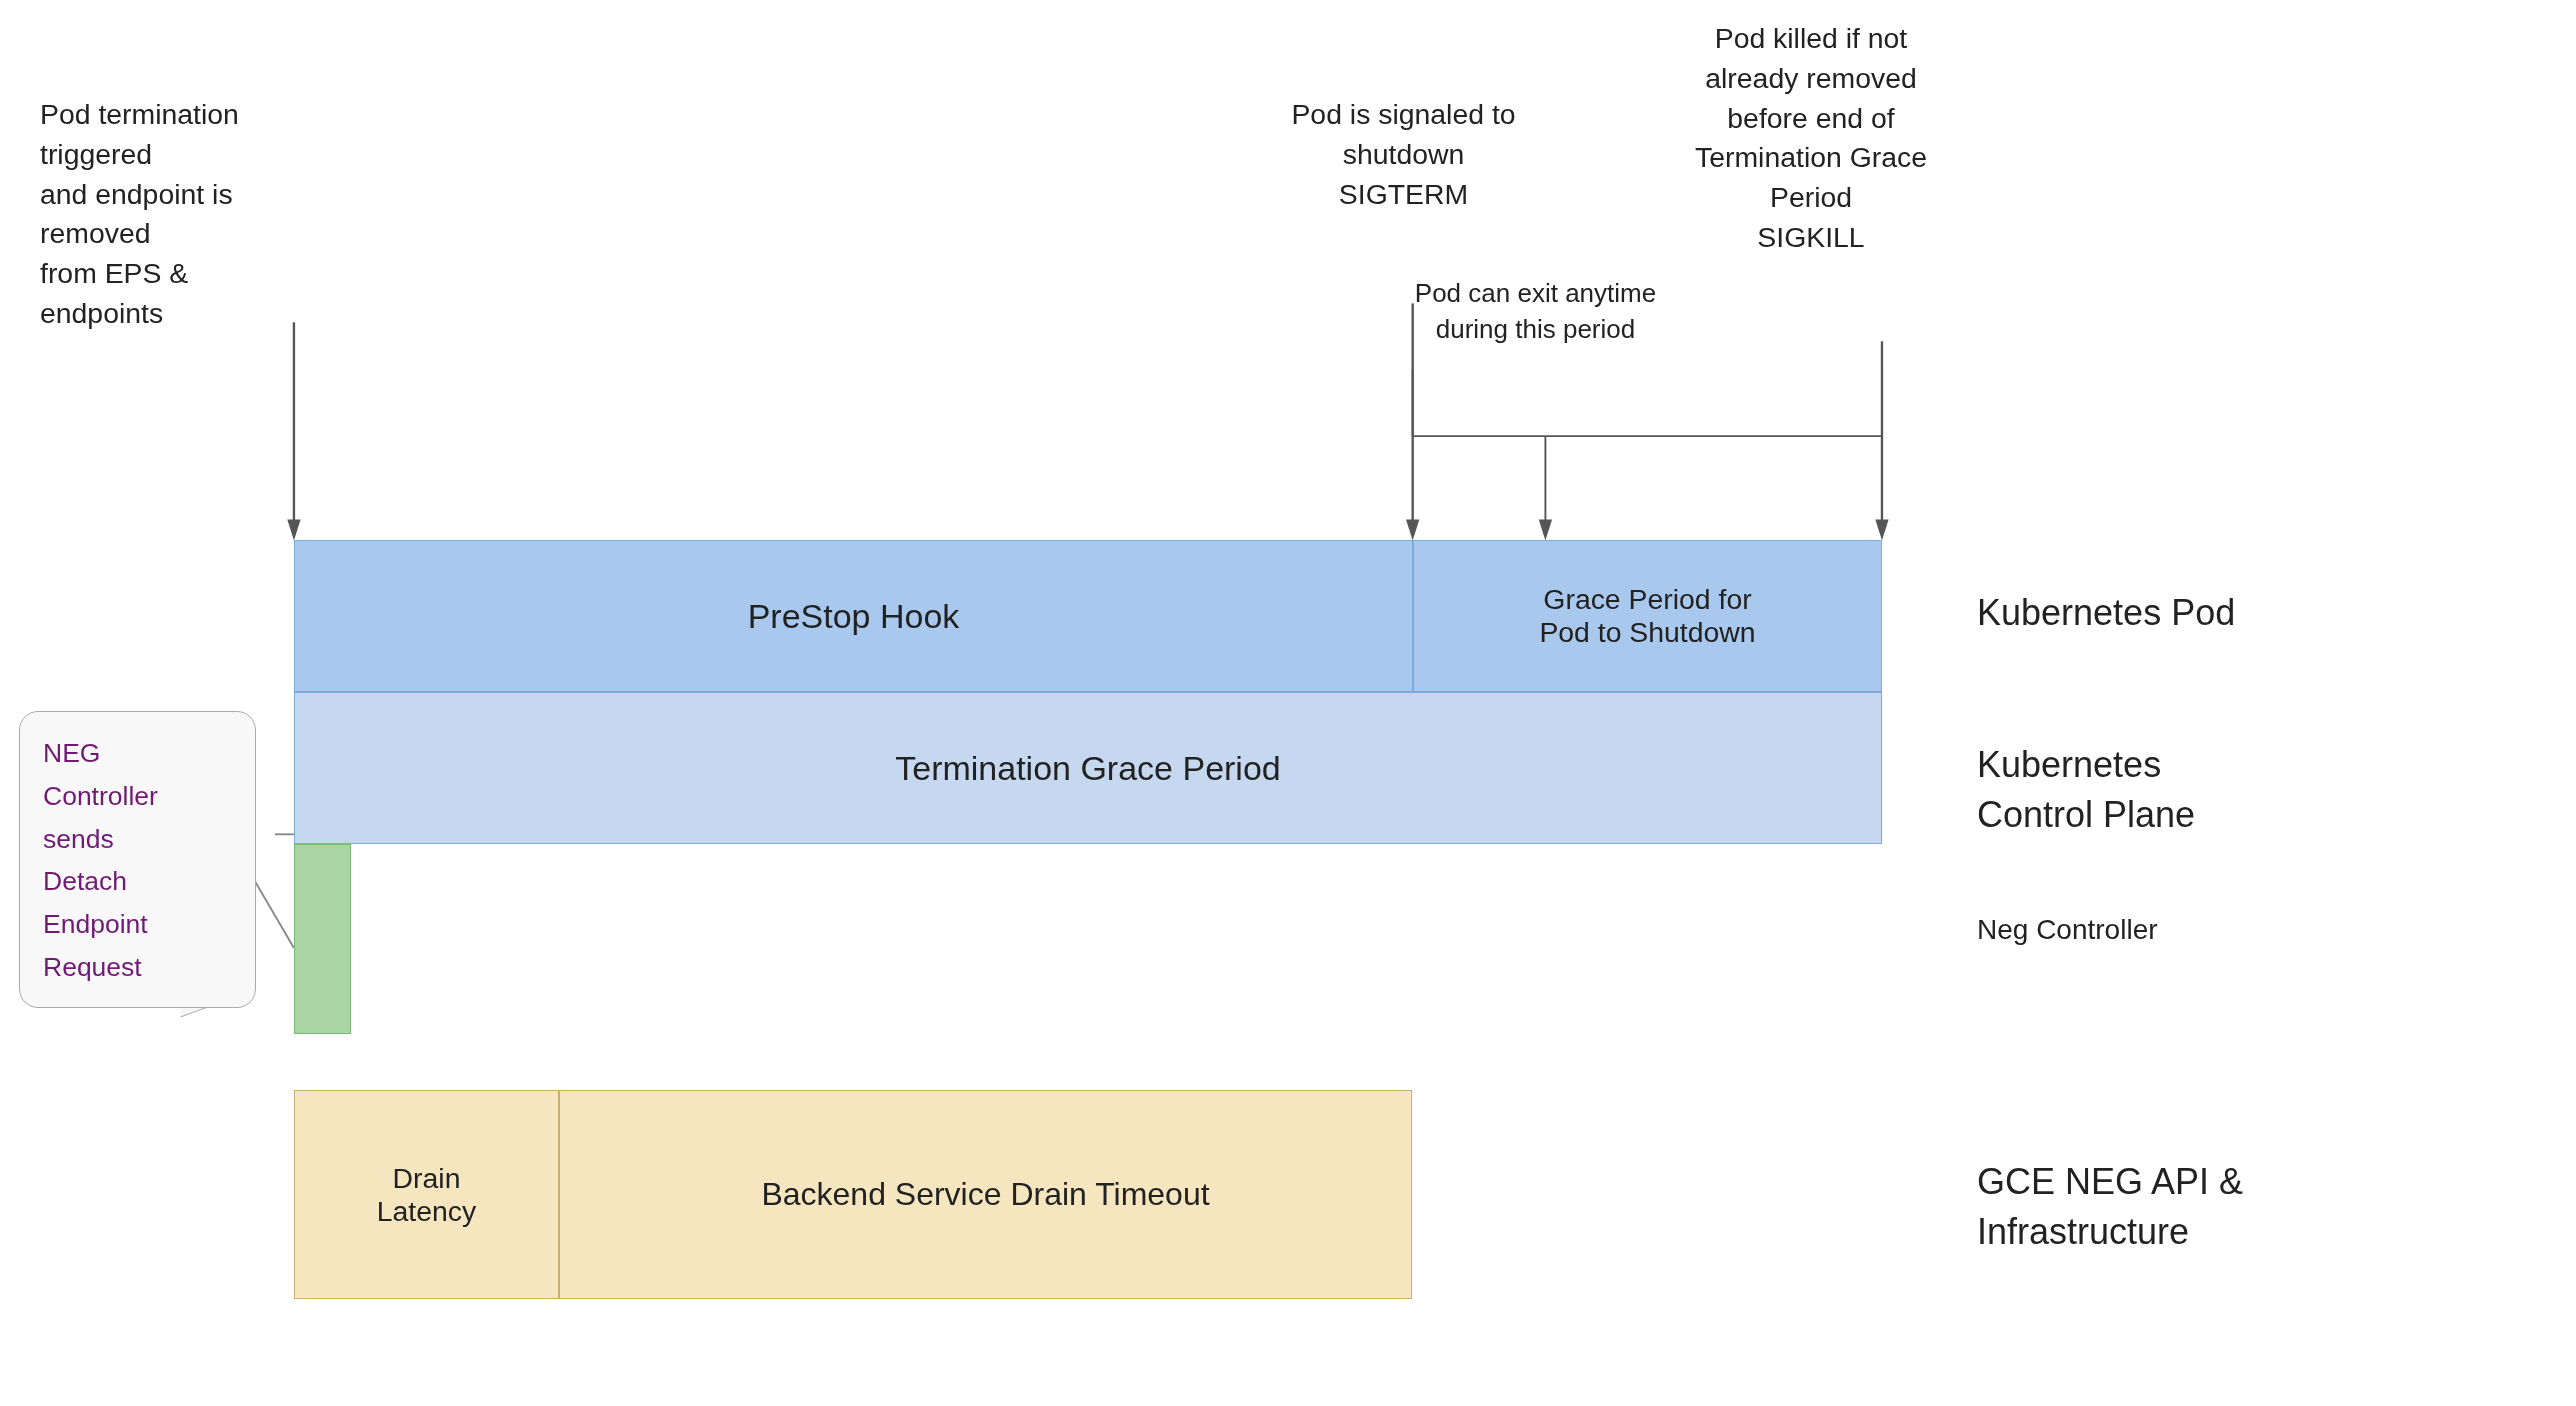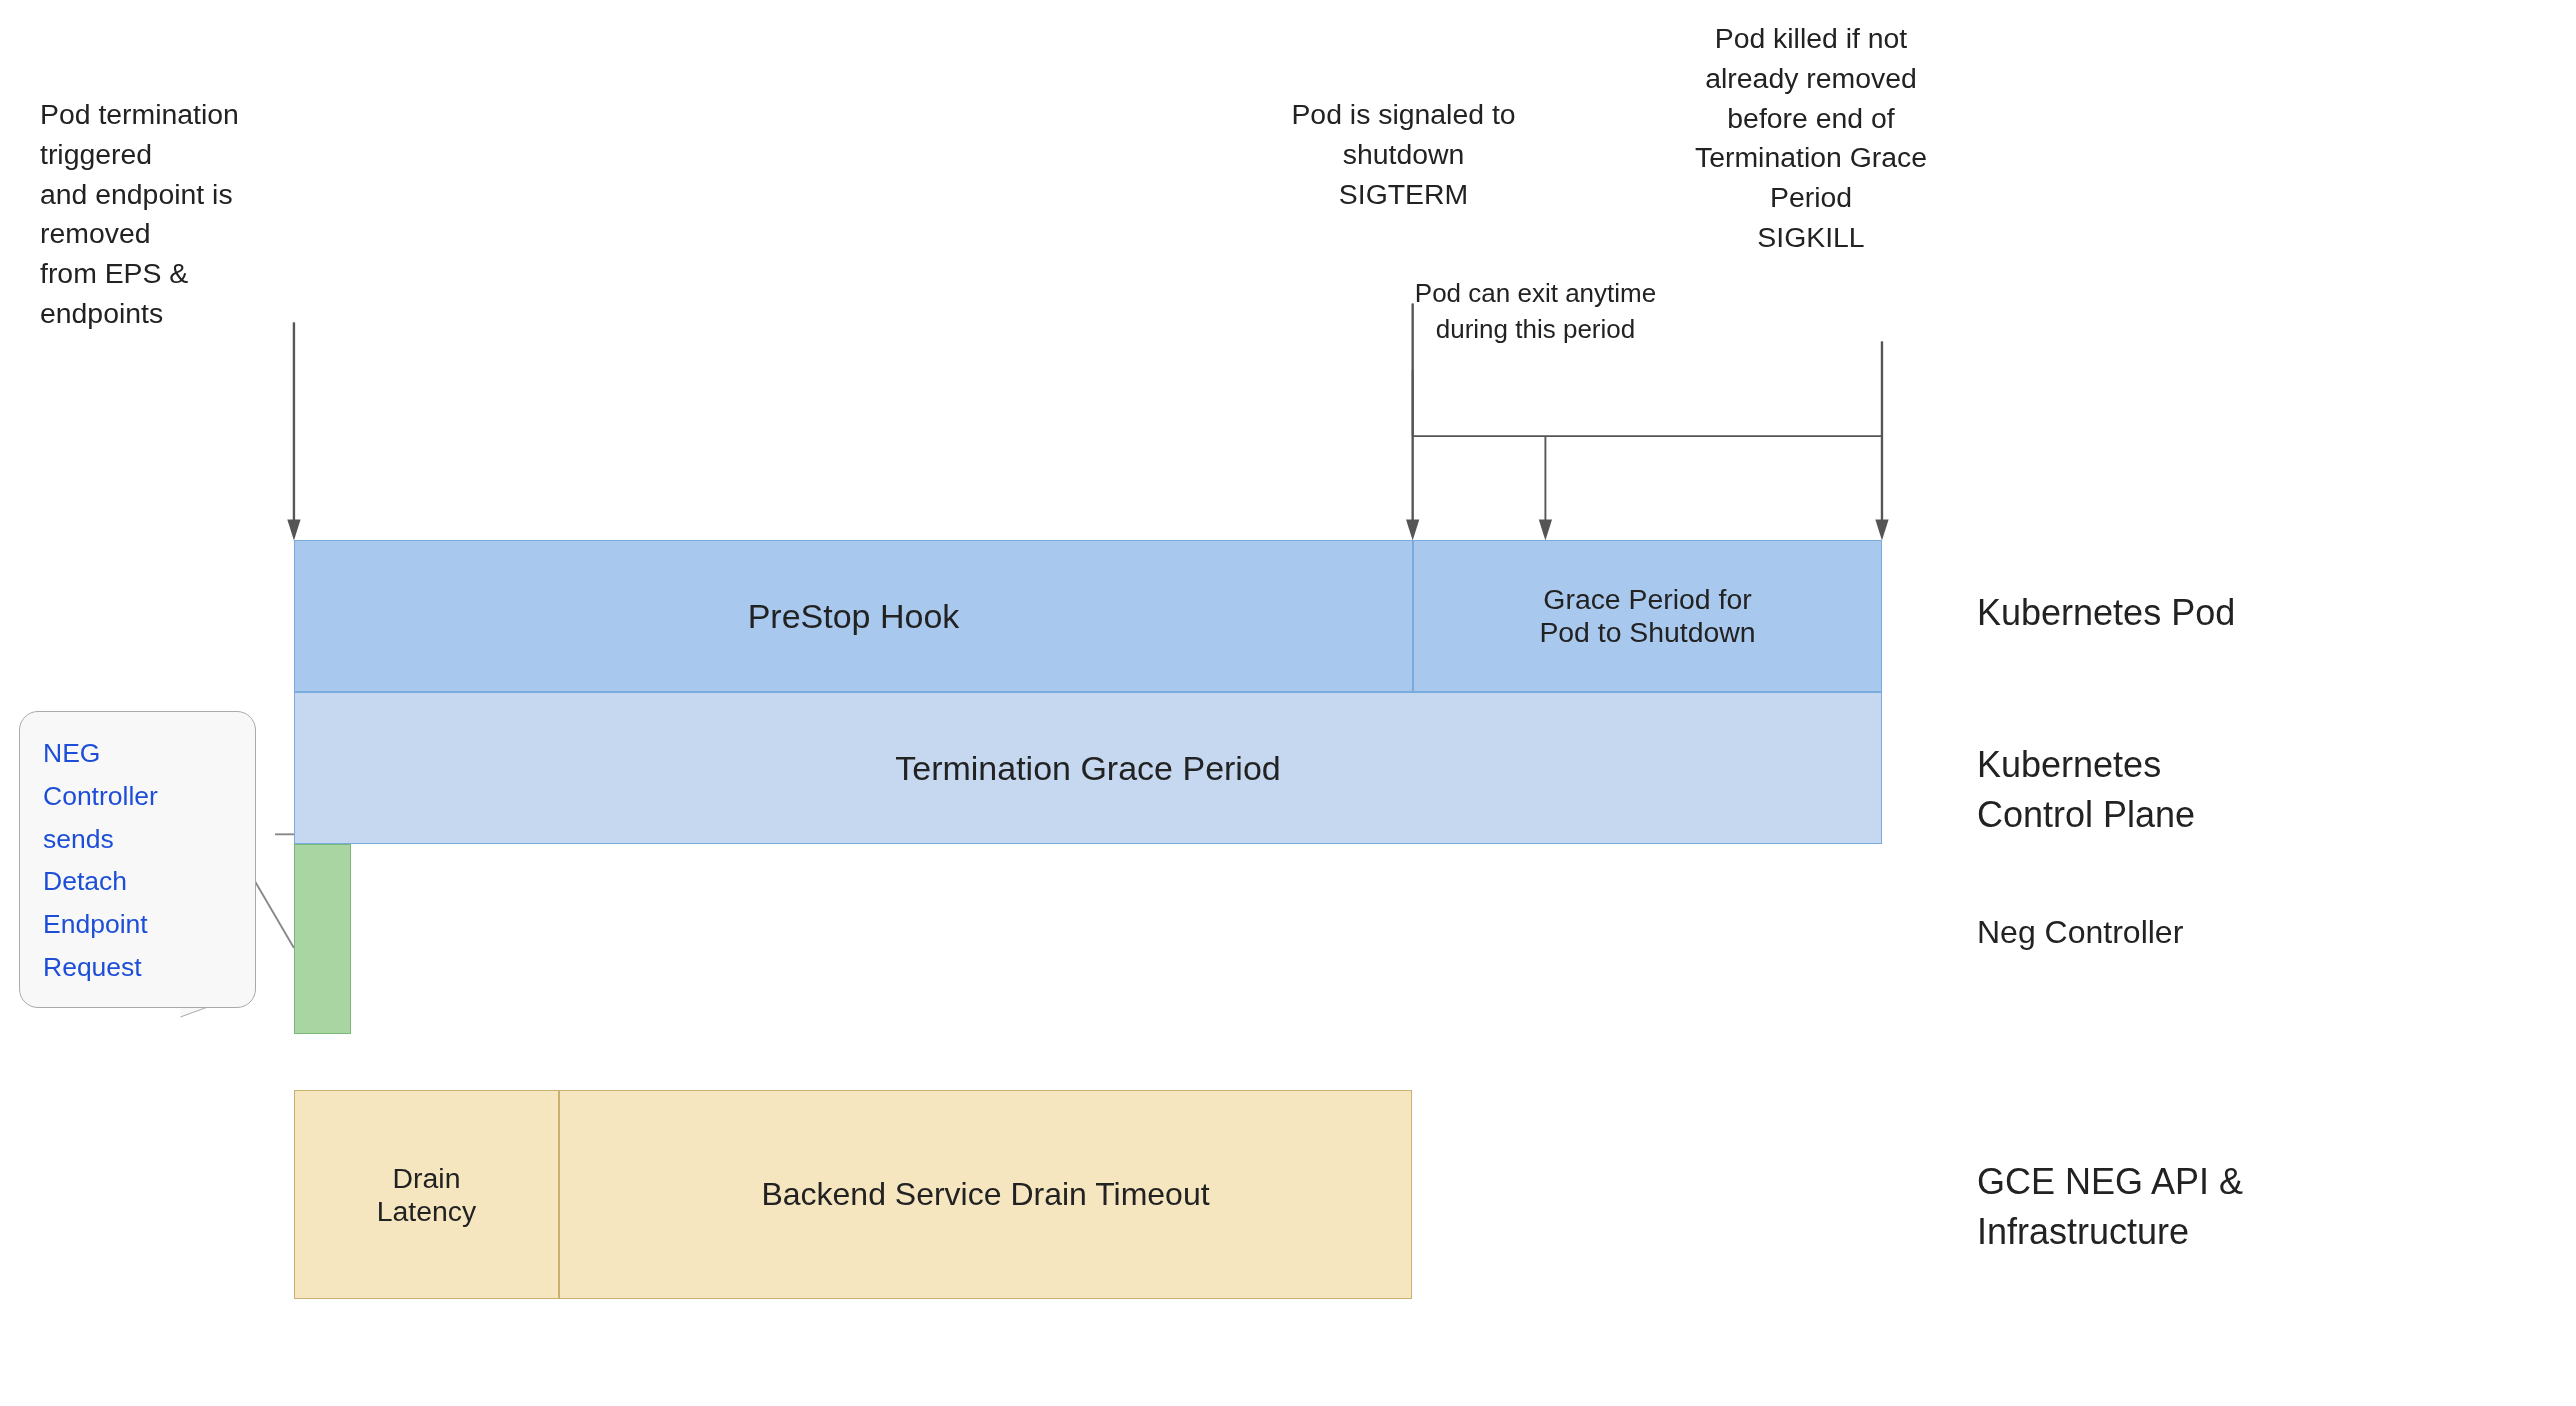--- a/index.html
+++ b/index.html
@@ -52,21 +52,21 @@
       border-color: #c8b070;
     }
     
     .speech-bubble {
       position: absolute;
       background: #f8f8f8;
       border: 1.9px solid #aaa;
       border-radius: 19px;
       padding: 19px 23px;
       font-size: 28.4px;
-      color: #1d4ed8;
+      color: #701a75;
       line-height: 1.5;
       text-align: left;
     }
     .speech-bubble::after {
       content: '';
       position: absolute;
       bottom: -1.9px;
       right: 28.4px;
       width: 47px;
       height: 38px;
@@ -193,21 +193,21 @@
 
   <div class="row-label" style="left:1953px; top:588px; font-size:36px;">
     <span>Kubernetes Pod</span>
   </div>
 
   <div class="row-label" style="left:1953px; top:740px; font-size:36px;">
     <span style="white-space:pre-line;">Kubernetes
 Control Plane</span>
   </div>
 
-  <div class="row-label" style="left:1953px; top:910px; font-size:32px;">
+  <div class="row-label" style="left:1953px; top:910px; font-size:28px;">
     <span>Neg Controller</span>
   </div>
 
   <div class="row-label" style="left:1953px; top:1157px; font-size:36px;">
     <span style="white-space:pre-line;">GCE NEG API &amp;
 Infrastructure</span>
   </div>
 
 </div>
 

